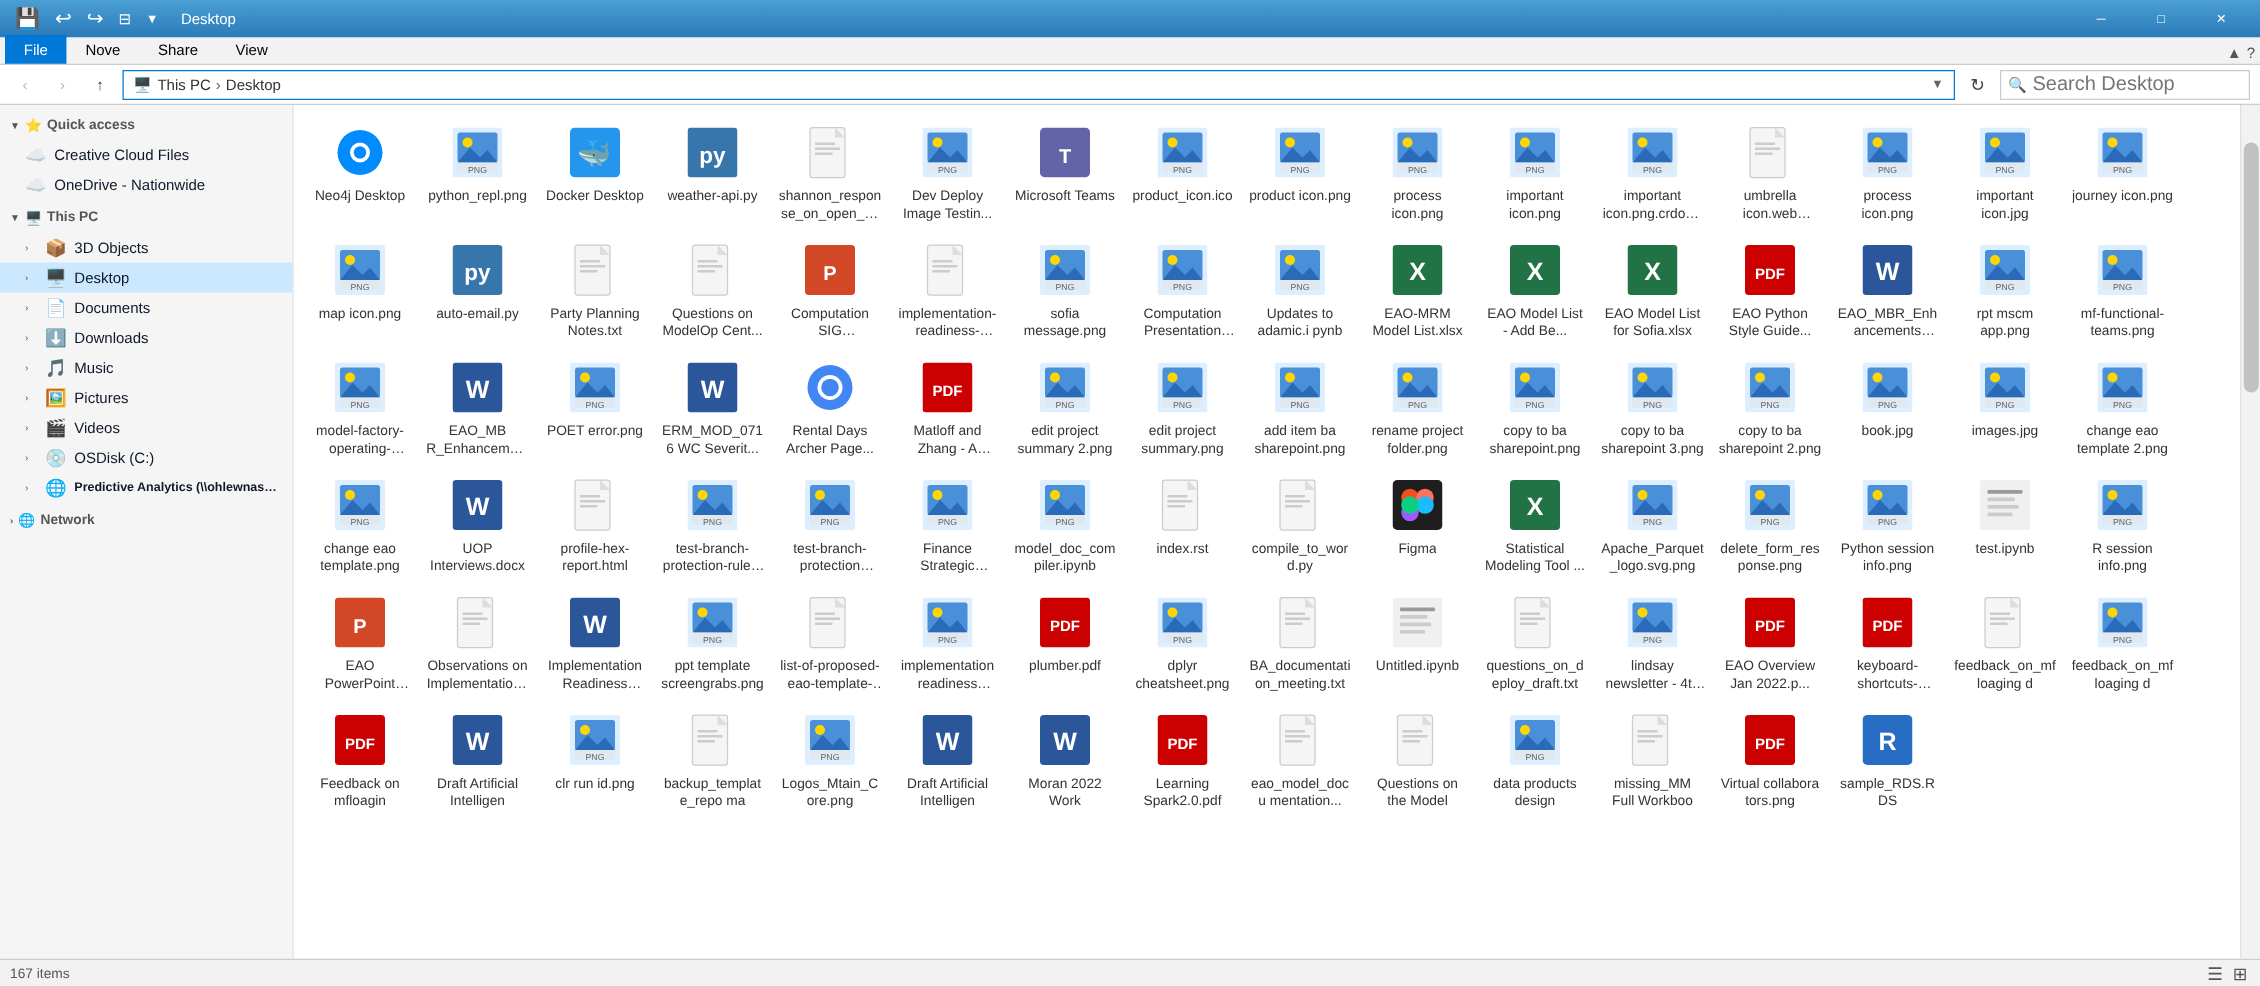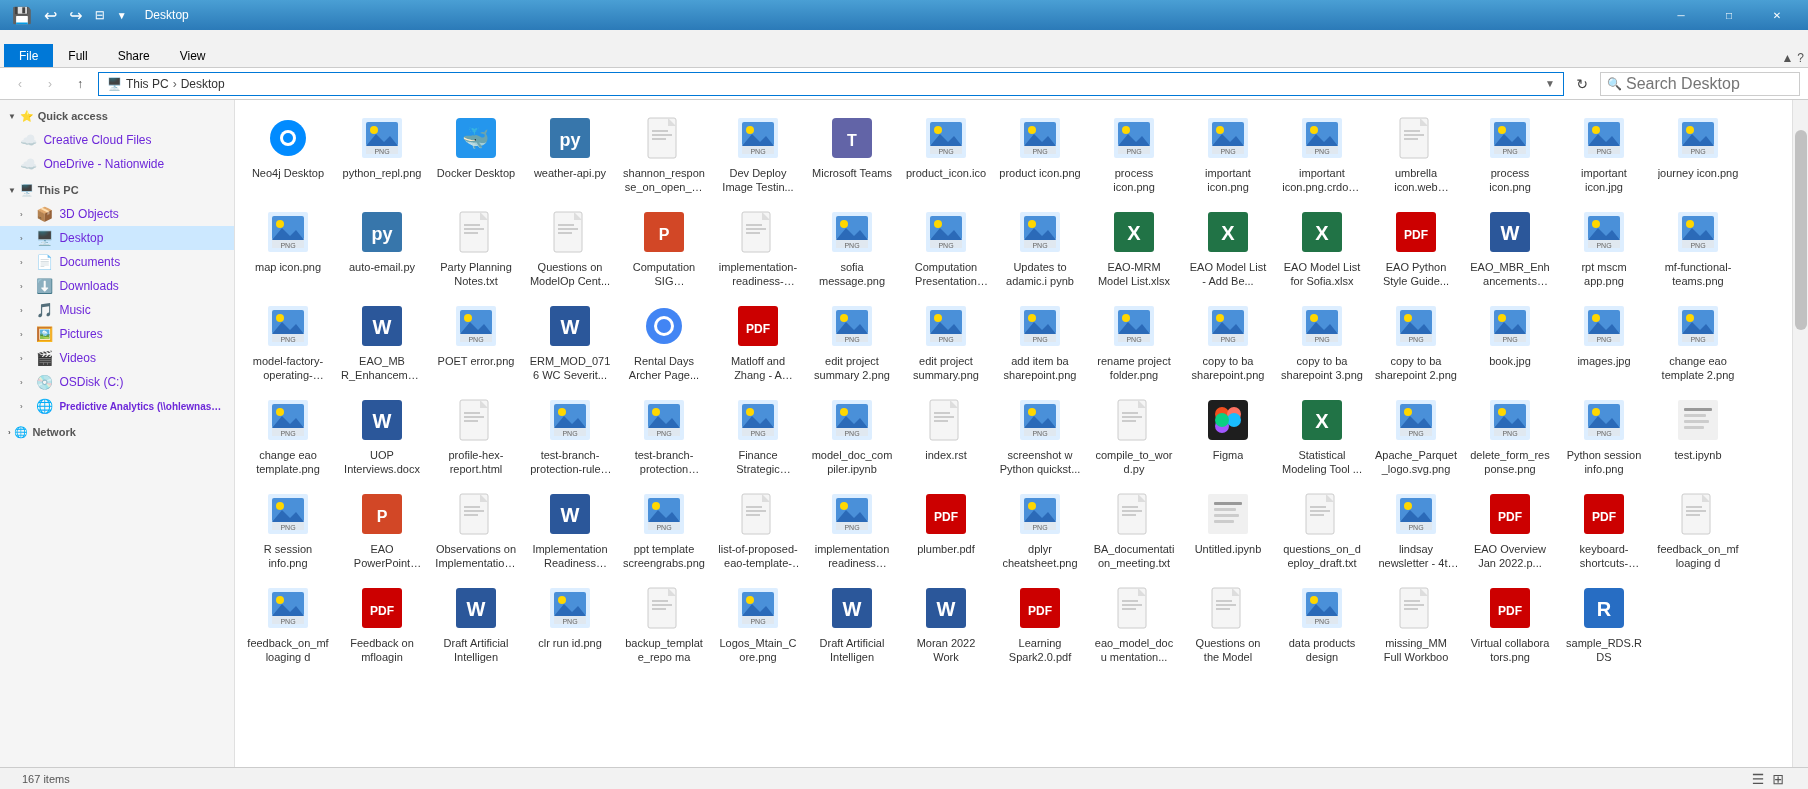--- a/index.html
+++ b/index.html
@@ -17,21 +17,21 @@
       flex-shrink: 0;
     }
     .title-bar-left { display: flex; align-items: center; gap: 6px; }
     .title-bar-controls { display: flex; align-items: center; gap: 2px; }
     .title-btn { width: 46px; height: 30px; display: flex; align-items: center; justify-content: center; cursor: pointer; font-size: 10px; }
     .toolbar-icons { display: flex; align-items: center; gap: 4px; }
     .toolbar-icons span { font-size: 16px; cursor: pointer; padding: 2px 4px; }
 
     
     .ribbon-tabs {
-      height: 38px;
+      height: 22px;
       background: #f2f2f2;
       display: flex;
       align-items: flex-end;
       padding: 0 4px;
       border-bottom: 1px solid #ccc;
       flex-shrink: 0;
     }
     .ribbon-tab {
       padding: 4px 14px;
       font-size: 12px;
@@ -109,21 +109,21 @@
       align-items: center;
       padding: 0 8px;
       cursor: pointer;
       font-size: 12px;
       gap: 6px;
       user-select: none;
     }
     .sidebar-item.active { background: #cce8ff; }
     .sidebar-item .expand-icon { font-size: 8px; color: #555; width: 10px; flex-shrink: 0; }
     .sidebar-item .item-icon { font-size: 14px; flex-shrink: 0; }
-    .sidebar-item .item-label { font-size: 12px; color: #6d28d9; white-space: nowrap; overflow: hidden; text-overflow: ellipsis; }
+    .sidebar-item .item-label { font-size: 12px; color: #0f172a; white-space: nowrap; overflow: hidden; text-overflow: ellipsis; }
     .sidebar-header {
       height: 24px;
       display: flex;
       align-items: center;
       padding: 0 8px;
       font-size: 11px;
       font-weight: 600;
       color: #555;
       gap: 4px;
       cursor: pointer;
@@ -183,21 +183,21 @@
     }
 
     
     .status-bar {
       height: 22px;
       background: #f2f2f2;
       border-top: 1px solid #ccc;
       display: flex;
       align-items: center;
       justify-content: space-between;
-      padding: 0 22px;
+      padding: 0 8px;
       font-size: 11px;
       color: #555;
       flex-shrink: 0;
     }
     .status-right { display: flex; align-items: center; gap: 4px; }
     .view-btn { font-size: 14px; cursor: pointer; color: #555; padding: 2px; }
 
     
     .file-grid::-webkit-scrollbar { width: 12px; }
     .file-grid::-webkit-scrollbar-track { background: #f2f2f2; }
@@ -222,21 +222,21 @@
   </div>
   <div class="title-bar-controls">
     <div class="title-btn">─</div>
     <div class="title-btn">□</div>
     <div class="title-btn close">✕</div>
   </div>
 </div>
 
 <div class="ribbon-tabs">
   <div class="ribbon-tab active">File</div>
-  <div class="ribbon-tab">Full</div>
+  <div class="ribbon-tab">Nove</div>
   <div class="ribbon-tab">Share</div>
   <div class="ribbon-tab">View</div>
   <div style="flex:1"></div>
   <div style="display:flex;align-items:center;gap:4px;padding-bottom:2px;">
     <span style="font-size:12px;cursor:pointer;color:#555;">▲</span>
     <span style="font-size:12px;cursor:pointer;color:#555;">?</span>
   </div>
 </div>
 
 <div class="address-bar">
@@ -996,33 +996,20 @@
               <polygon points="22,2 30,10 22,10" fill="#ddd"></polygon>
               <rect x="6" y="14" width="16" height="2" fill="#ccc"></rect>
               <rect x="6" y="18" width="20" height="2" fill="#ccc"></rect>
               <rect x="6" y="22" width="14" height="2" fill="#ccc"></rect>
             </svg>
           </div>
           <div class="file-name">index.rst</div>
         </div>
         <div class="file-item">
           <div class="file-icon">
-            <svg width="40" height="40" viewBox="0 0 40 40">
-              <rect width="40" height="40" rx="2" fill="#ddeeff"></rect>
-              <rect x="4" y="4" width="32" height="24" rx="2" fill="#4a90d9"></rect>
-              <polygon points="4,28 14,16 22,24 28,18 36,28" fill="#2b6ab8"></polygon>
-              <circle cx="12" cy="12" r="4" fill="#ffd700"></circle>
-              <rect x="4" y="28" width="32" height="8" fill="#e0e8f0"></rect>
-              <text x="20" y="36" text-anchor="middle" fill="#666" font-size="7">PNG</text>
-            </svg>
-          </div>
-          <div class="file-name">screenshot w Python quickst...</div>
-        </div>
-        <div class="file-item">
-          <div class="file-icon">
             <svg width="36" height="44" viewBox="0 0 36 44">
               <rect width="28" height="40" x="2" y="2" rx="2" fill="#f5f5f5" stroke="#ccc" stroke-width="1"></rect>
               <polygon points="22,2 30,10 22,10" fill="#ddd"></polygon>
               <rect x="6" y="14" width="16" height="2" fill="#ccc"></rect>
               <rect x="6" y="18" width="20" height="2" fill="#ccc"></rect>
               <rect x="6" y="22" width="14" height="2" fill="#ccc"></rect>
             </svg>
           </div>
           <div class="file-name">compile_to_word.py</div>
         </div>

